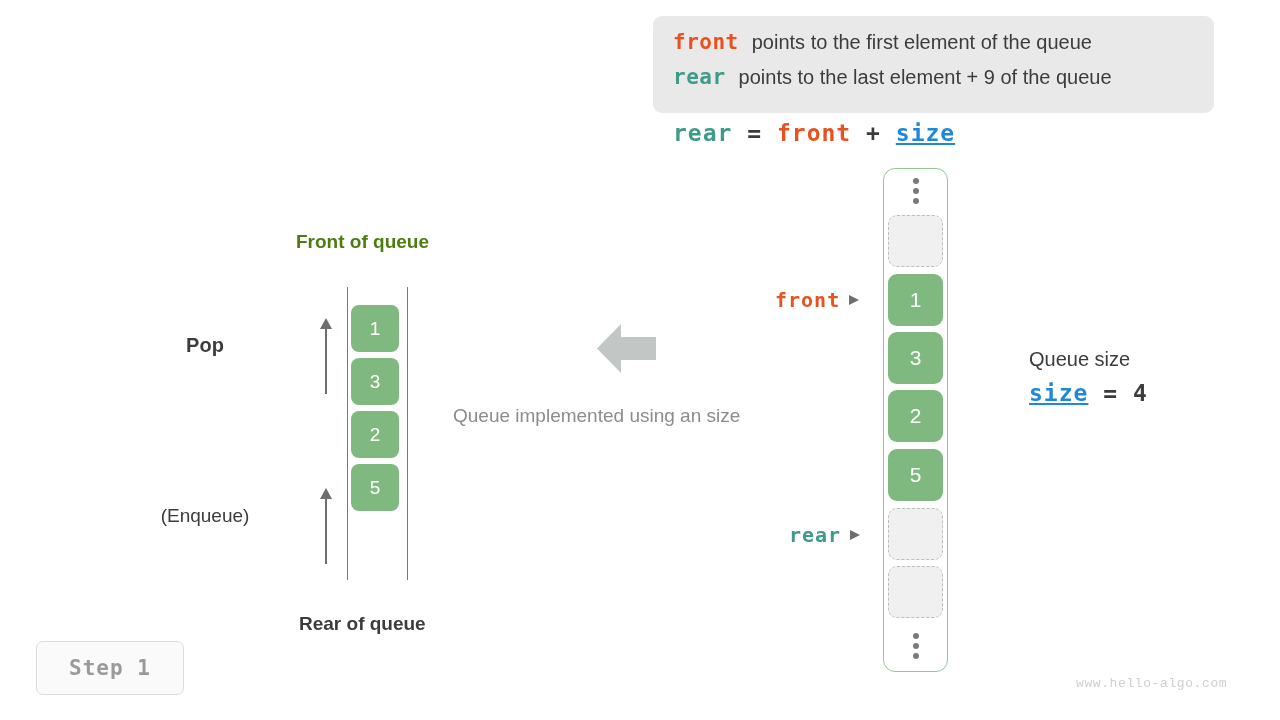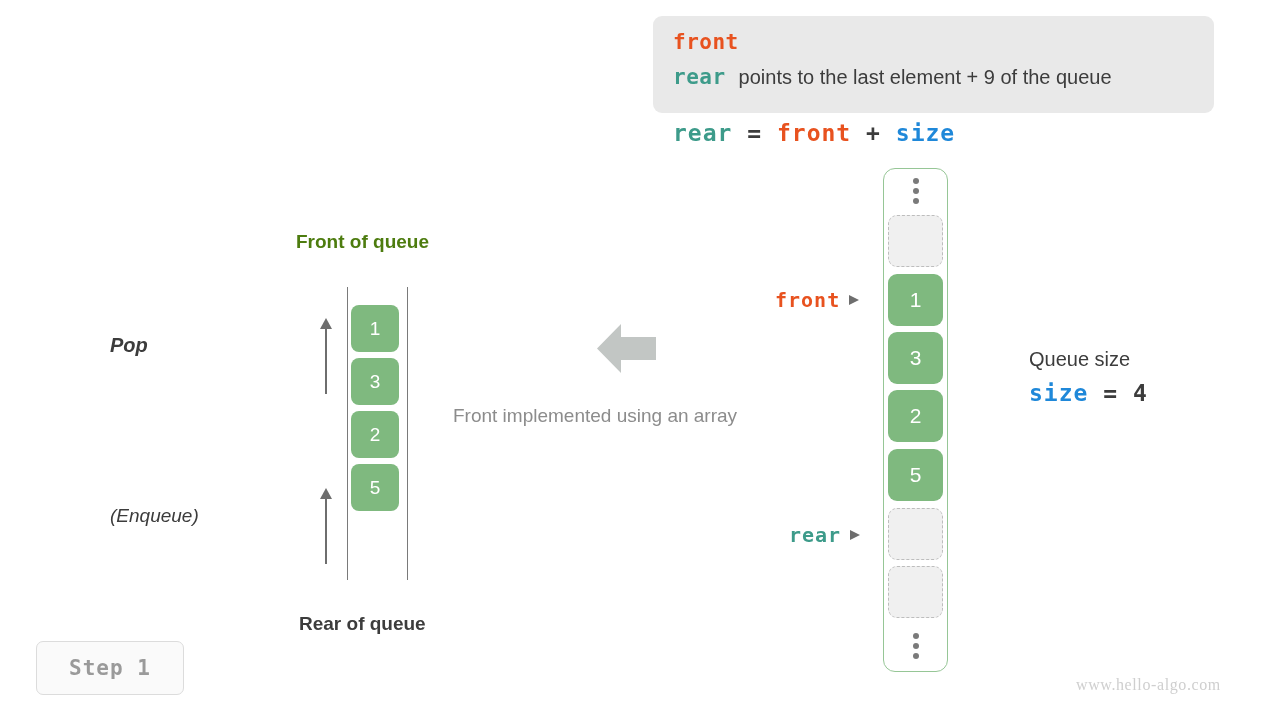--- a/index.html
+++ b/index.html
@@ -31,21 +31,21 @@
     align-items: baseline;
     height: 35px;
     white-space: nowrap;
   }
   .mono {
     font-family: "DejaVu Sans Mono", "Liberation Mono", monospace;
     font-weight: bold;
   }
   .kw-front { color: #e8521f; }
   .kw-rear  { color: #3d9b8a; }
-  .kw-size  { color: #1f88d9; }
+  .kw-size  { color: #1f88d9; text-decoration: underline; }
   .legend-kw {
     font-size: 21px;
     letter-spacing: 0.5px;
   }
   .legend-txt {
     font-size: 20px;
     color: #3c3c3c;
     margin-left: 13px;
   }
 
@@ -110,23 +110,22 @@
     left: 1px; top: 0;
     width: 0; height: 0;
     border-left: 6px solid transparent;
     border-right: 6px solid transparent;
     border-bottom: 11px solid #6e6e6e;
   }
   #pop-arrow  { top: 318px; height: 78px; }
   #push-arrow { top: 488px; height: 78px; }
 
   .op-label {
-    text-align: left;
-    white-space: nowrap;
-    font-style: italic;
+    text-align: center;
+    white-space: nowrap;
   }
   .op-label .op-name {
     font-size: 20px;
     font-weight: bold;
     color: #3c3c3c;
     display: block;
     line-height: 26px;
   }
   .op-label .op-alt {
     font-size: 19px;
@@ -242,33 +241,34 @@
     font-family: "DejaVu Sans Mono", "Liberation Mono", monospace;
     font-weight: bold;
     font-size: 21px;
     letter-spacing: 1px;
     color: #9a9a9a;
   }
 
   
   #watermark {
     left: 1076px; top: 676px;
-    font-family: Liberation Serif, serif;
-    font-size: 16px;
+    font-family: Liberation Mono, monospace;
+    font-size: 13px;
     color: #cfcfcf;
     letter-spacing: 0.6px;
     white-space: nowrap;
   }
 </style>
 </head>
 <body>
 
 <div class="abs" id="legend-box">
   <div class="legend-row">
     <span class="mono legend-kw kw-front">front</span>
+    <span class="legend-txt">points to the first element of the queue</span>
   </div>
   <div class="legend-row">
     <span class="mono legend-kw kw-rear">rear</span>
     <span class="legend-txt">points to the last element + 9 of the queue</span>
   </div>
 </div>
 
 <div class="abs mono" id="formula-line">
   <span class="kw-rear">rear</span>
   <span class="op">=</span>
@@ -300,21 +300,21 @@
 <div class="abs op-label" id="pop-label">
   <span class="op-name">Pop</span>
 </div>
 <div class="abs op-label" id="push-label">
   <span class="op-alt">(Enqueue)</span>
 </div>
 
 <svg class="abs" id="center-arrow" viewBox="0 0 59 49">
   <polygon points="0,24.5 24,0 24,13 59,13 59,36 24,36 24,49" fill="#c2c6c4"></polygon>
 </svg>
-<div class="abs" id="center-caption">Front implemented using an array</div>
+<div class="abs" id="center-caption">Queue implemented using an size</div>
 
 <div class="abs" id="array-container"></div>
 
 <div class="abs vdots" style="top:178px;">
     <i></i>
     <i></i>
     <i></i>
   </div>
 <div class="abs array-slot empty" style="top:215px;"></div>
 <div class="abs array-slot filled" style="top:274px;">1</div>

